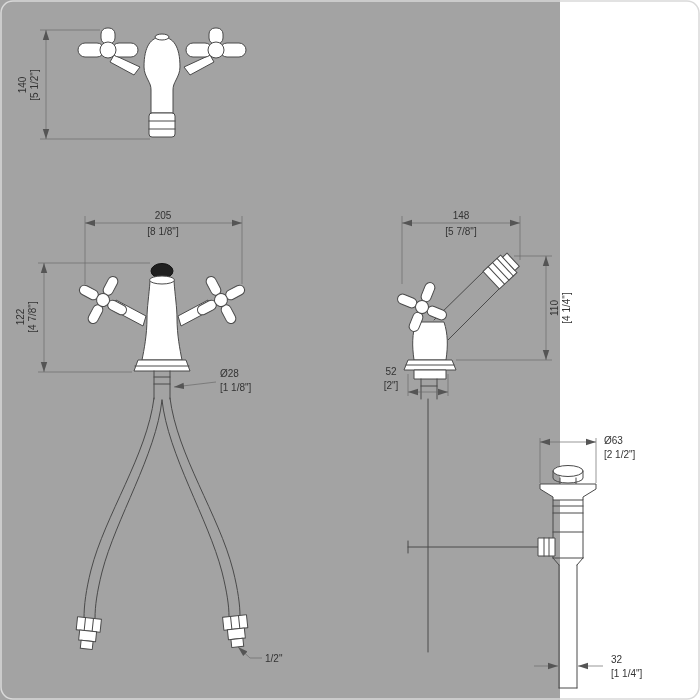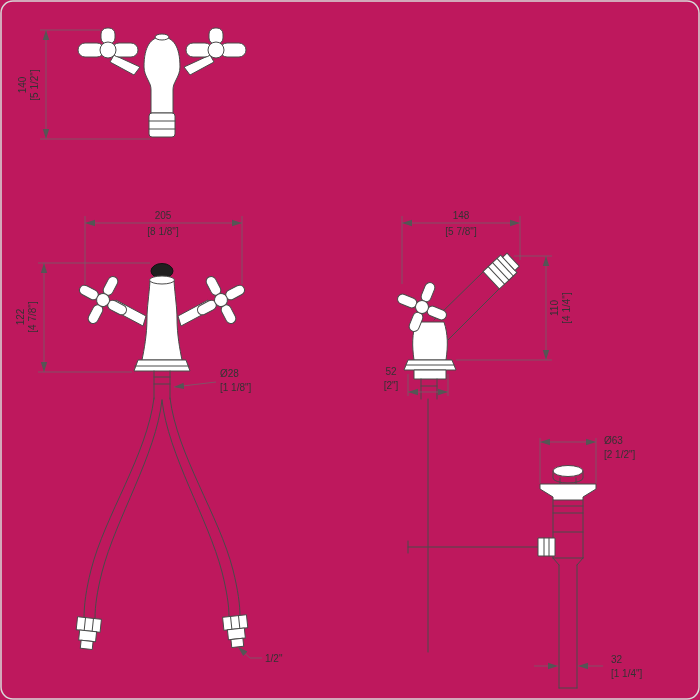--- a/index.html
+++ b/index.html
@@ -1,16 +1,16 @@
 <!DOCTYPE html>
 <html><head>
 <meta charset="utf-8">
 <style>
   html,body{margin:0;padding:0;background:#ffffff;}
-  .page{width:700px;height:700px;position:relative;background:#be185d;}
+  .page{width:560px;height:700px;position:relative;background:#a3a3a3;}
   svg{display:block;}
   .s{fill:none;stroke:#4a4a4a;stroke-width:1;stroke-linecap:round;stroke-linejoin:round;}
   .w{fill:#ffffff;stroke:#4a4a4a;stroke-width:1;stroke-linejoin:round;}
   .dk{fill:#1f1f1f;stroke:#111;stroke-width:1;}
   .d{fill:none;stroke:#6a6a6a;stroke-width:0.7;}
   .t{font:10px "Liberation Sans", sans-serif;fill:#333;}
   .border{fill:none;stroke:#d9d9d9;stroke-width:1.5;}
 </style>
 </head>
 <body>

